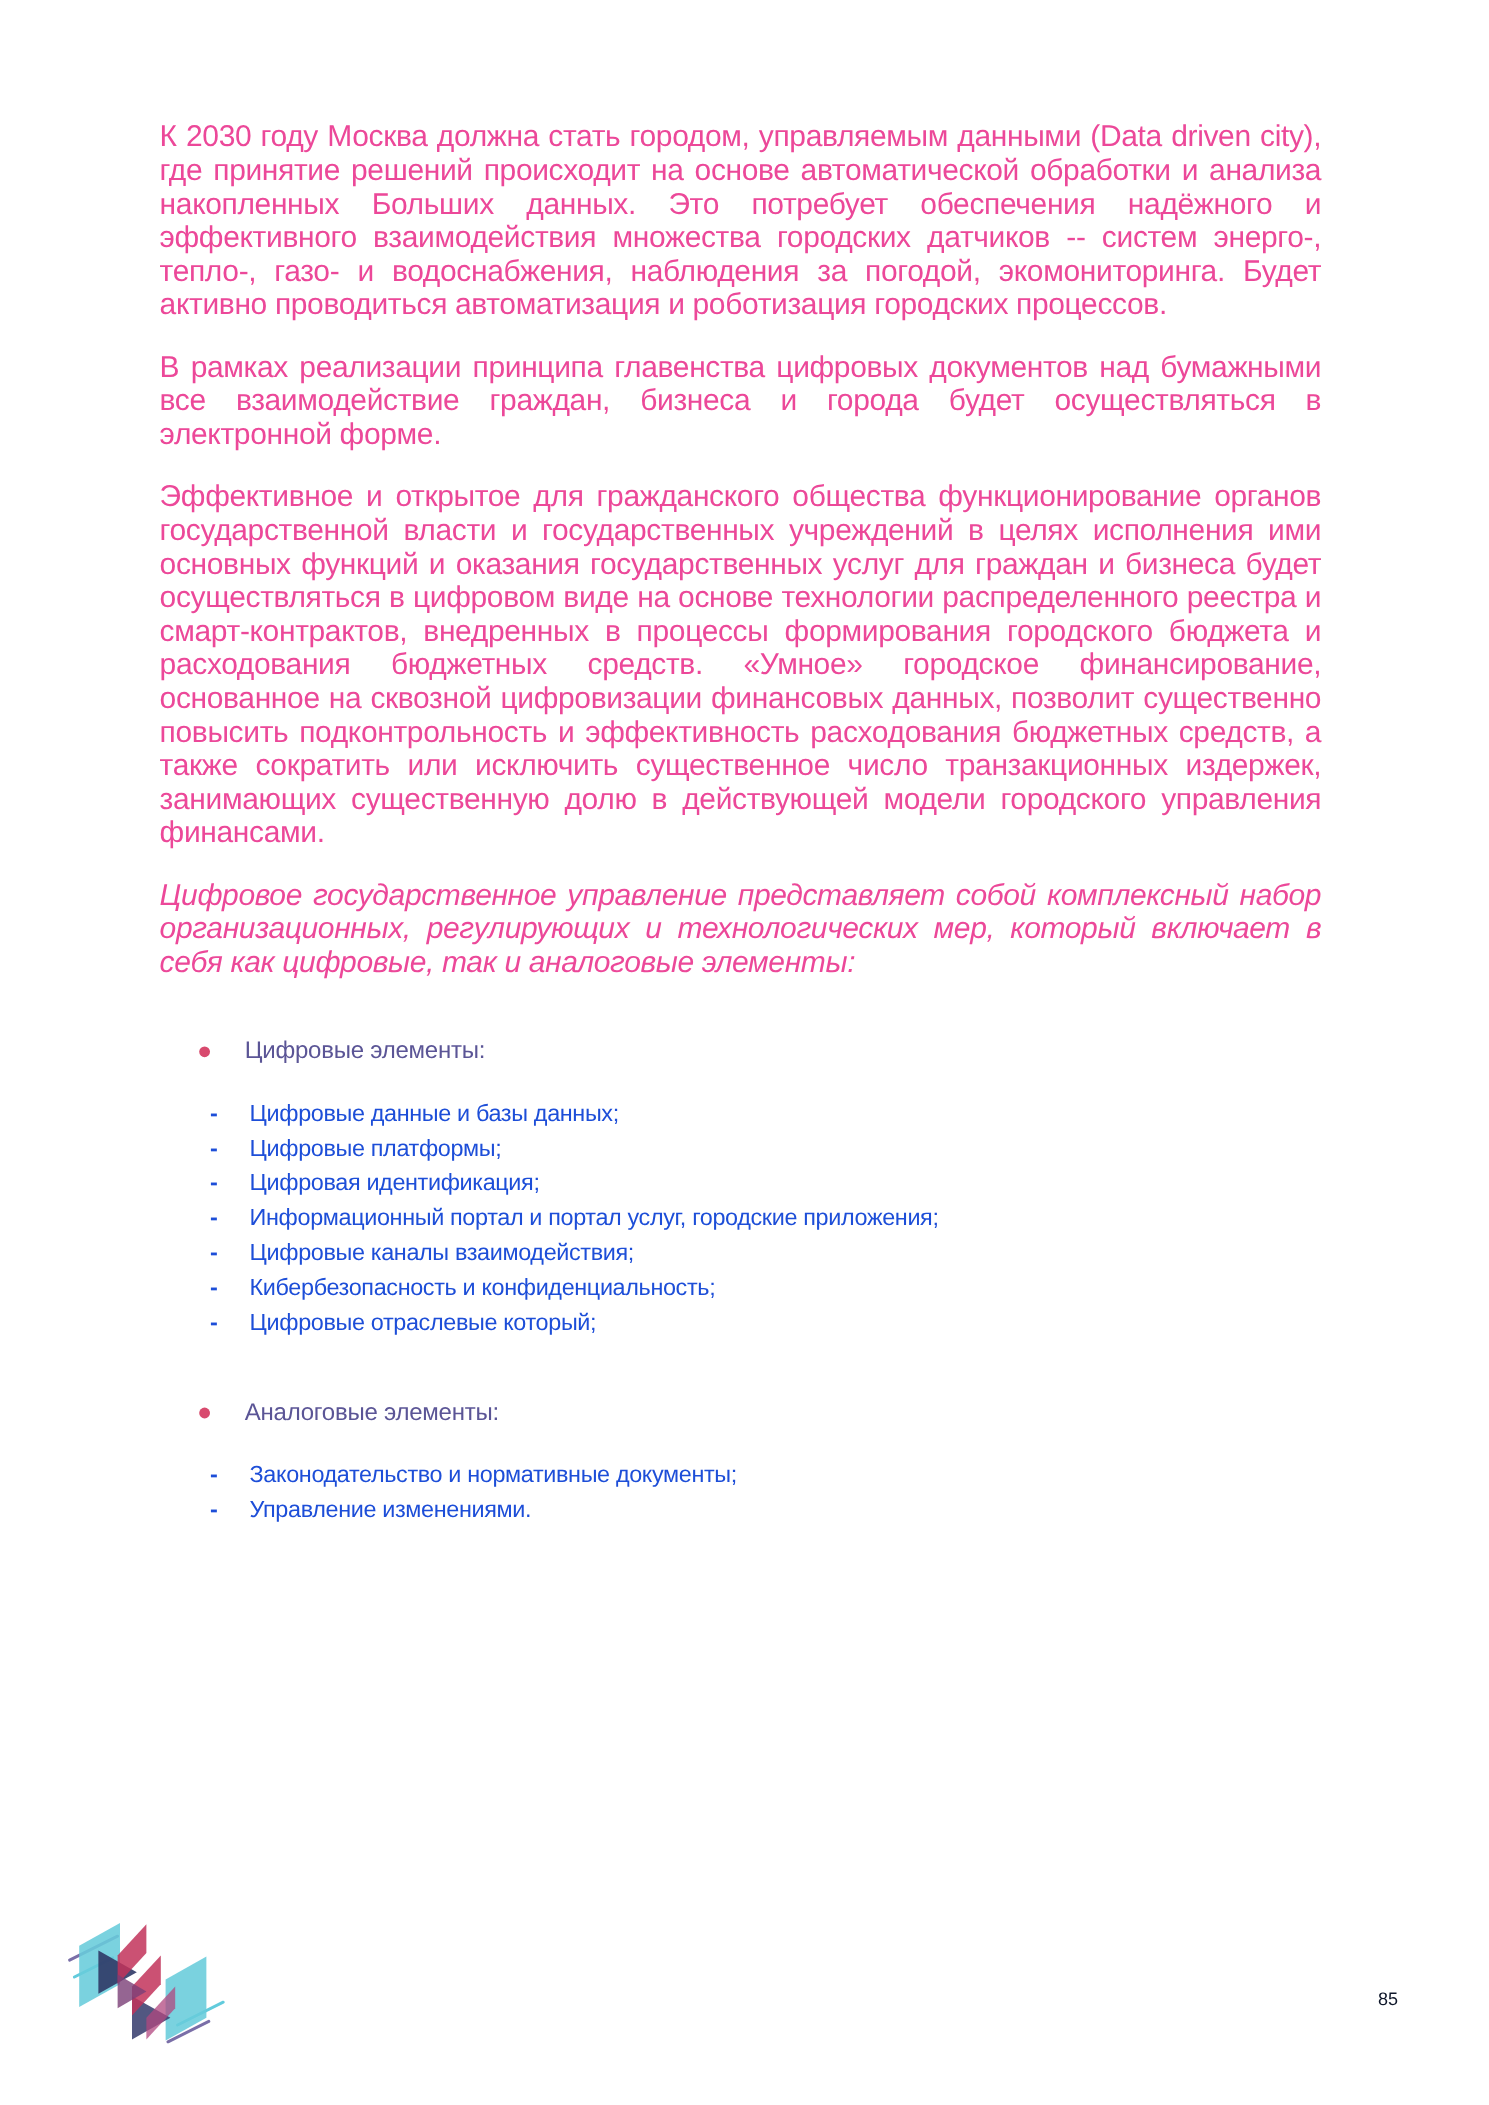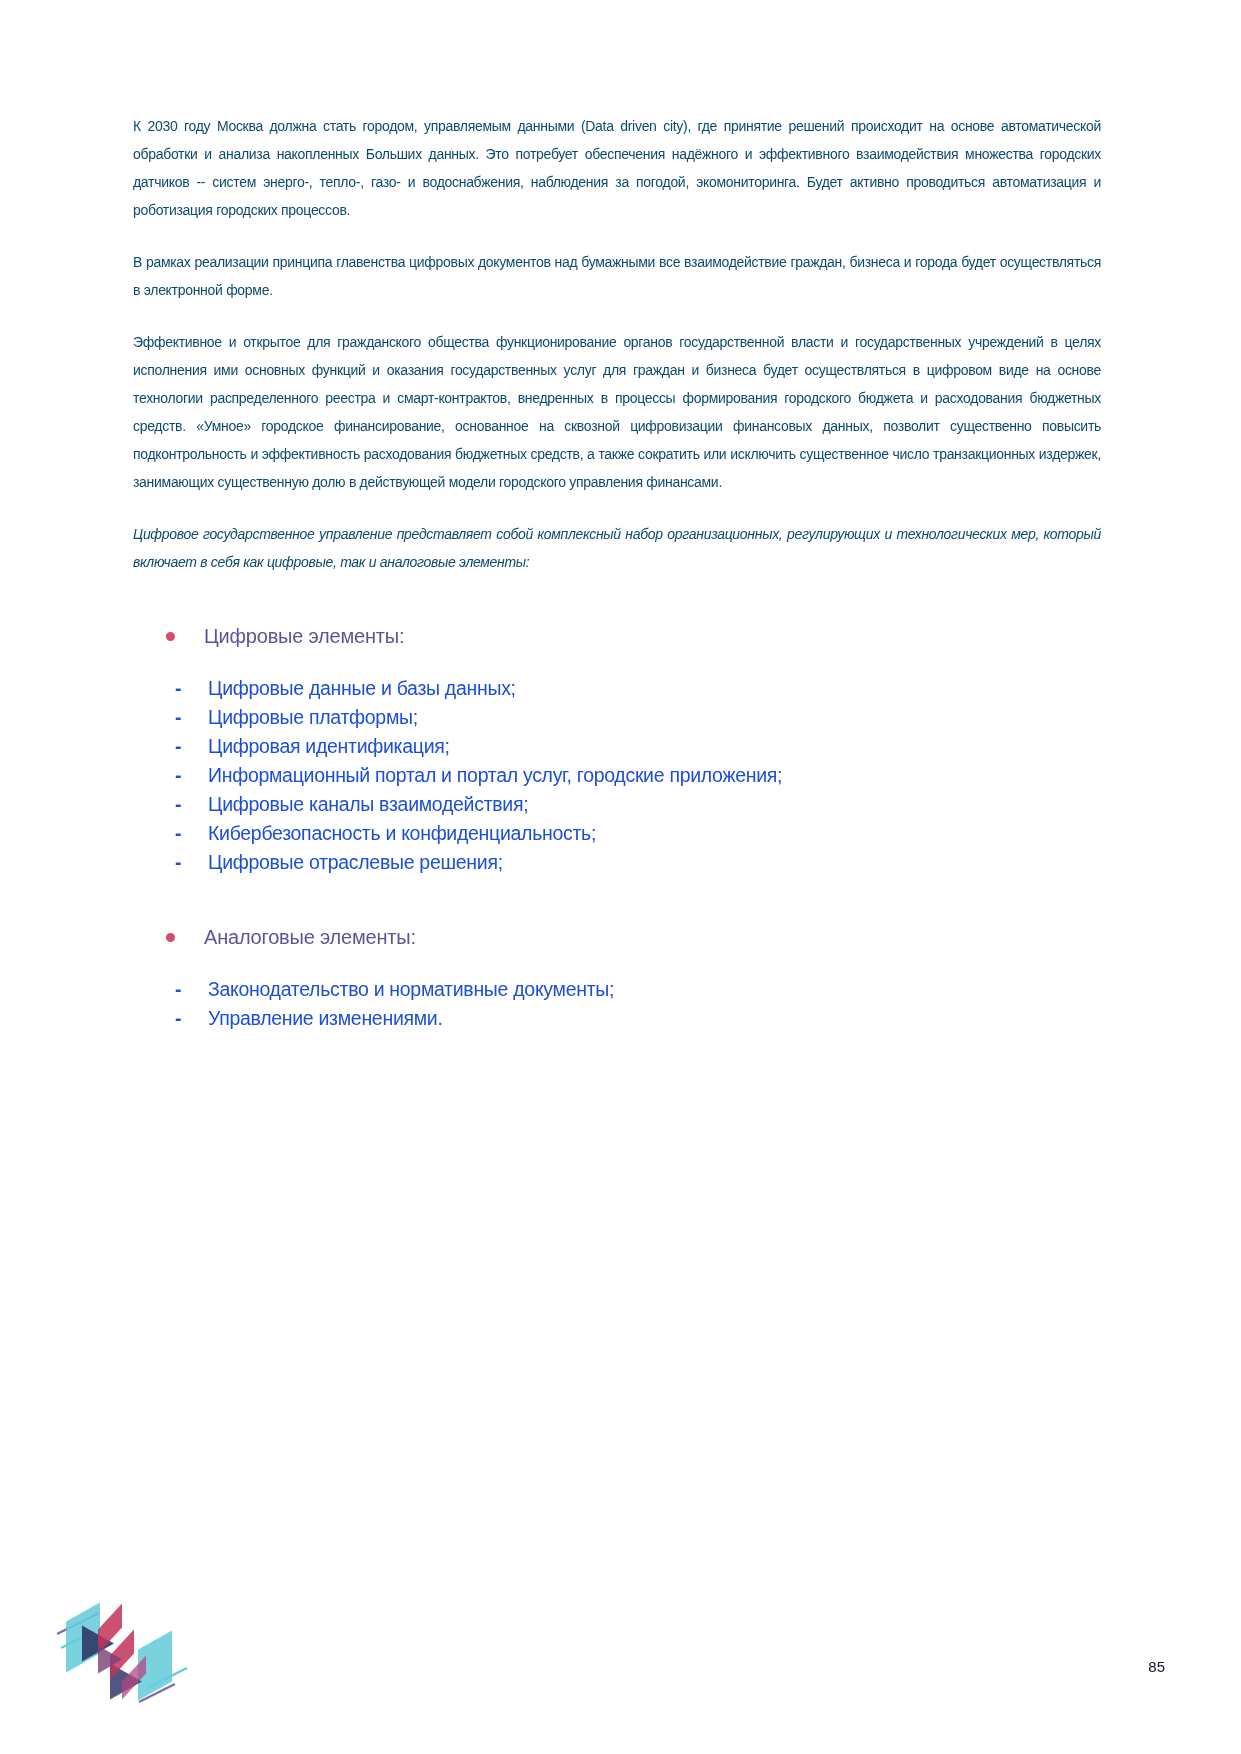--- a/index.html
+++ b/index.html
@@ -17,27 +17,26 @@
     inset: 0;
     background: #ffffff;
   }
   .content {
     position: absolute;
     left: 133px;
     top: 100px;
     width: 968px;
   }
   .para {
-    font-size: 14px;
+    font-size: 25px;
     line-height: 28px;
     letter-spacing: -0.3px;
     text-align: justify;
-    color: #0c4a6e;
+    color: #ec4899;
     margin-bottom: 24px;
-    margin-top: 12px;
   }
   .para:last-of-type { margin-bottom: 0; font-style: italic; }
 
   .bullet-list-block { margin-top: 30px; }
   .list-heading {
     display: flex;
     align-items: center;
     margin-left: 33px;
     margin-bottom: 26px;
     margin-top: 48px;
@@ -108,21 +107,21 @@
         <span class="dot"></span>
         <span class="heading-text">Цифровые элементы:</span>
       </div>
       <div class="dash-list">
         <div class="dash-item">Цифровые данные и базы данных;</div>
         <div class="dash-item">Цифровые платформы;</div>
         <div class="dash-item">Цифровая идентификация;</div>
         <div class="dash-item">Информационный портал и портал услуг, городские приложения;</div>
         <div class="dash-item">Цифровые каналы взаимодействия;</div>
         <div class="dash-item">Кибербезопасность и конфиденциальность;</div>
-        <div class="dash-item">Цифровые отраслевые решения;</div>
+        <div class="dash-item">Цифровые отраслевые который;</div>
       </div>
 
       <div class="list-heading">
         <span class="dot"></span>
         <span class="heading-text">Аналоговые элементы:</span>
       </div>
       <div class="dash-list">
         <div class="dash-item">Законодательство и нормативные документы;</div>
         <div class="dash-item">Управление изменениями.</div>
       </div>

